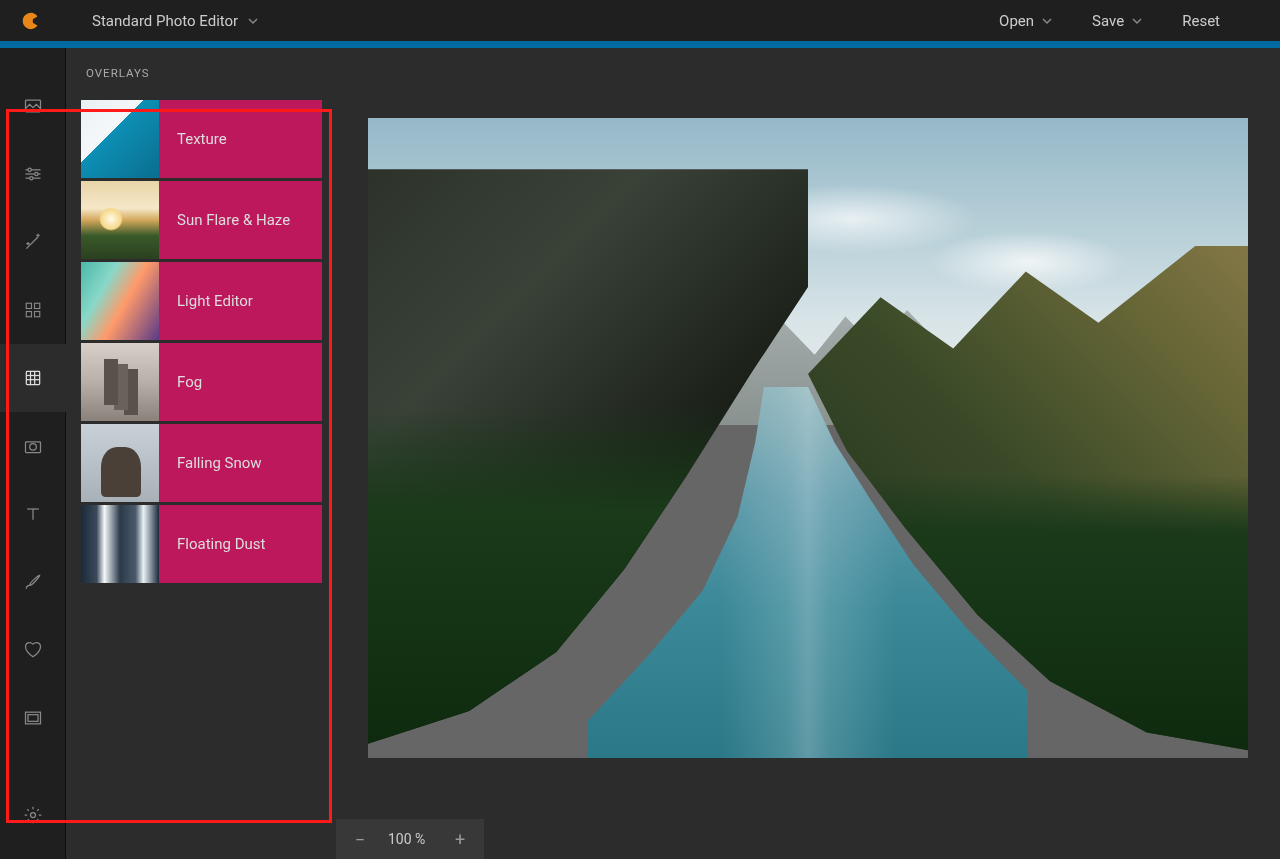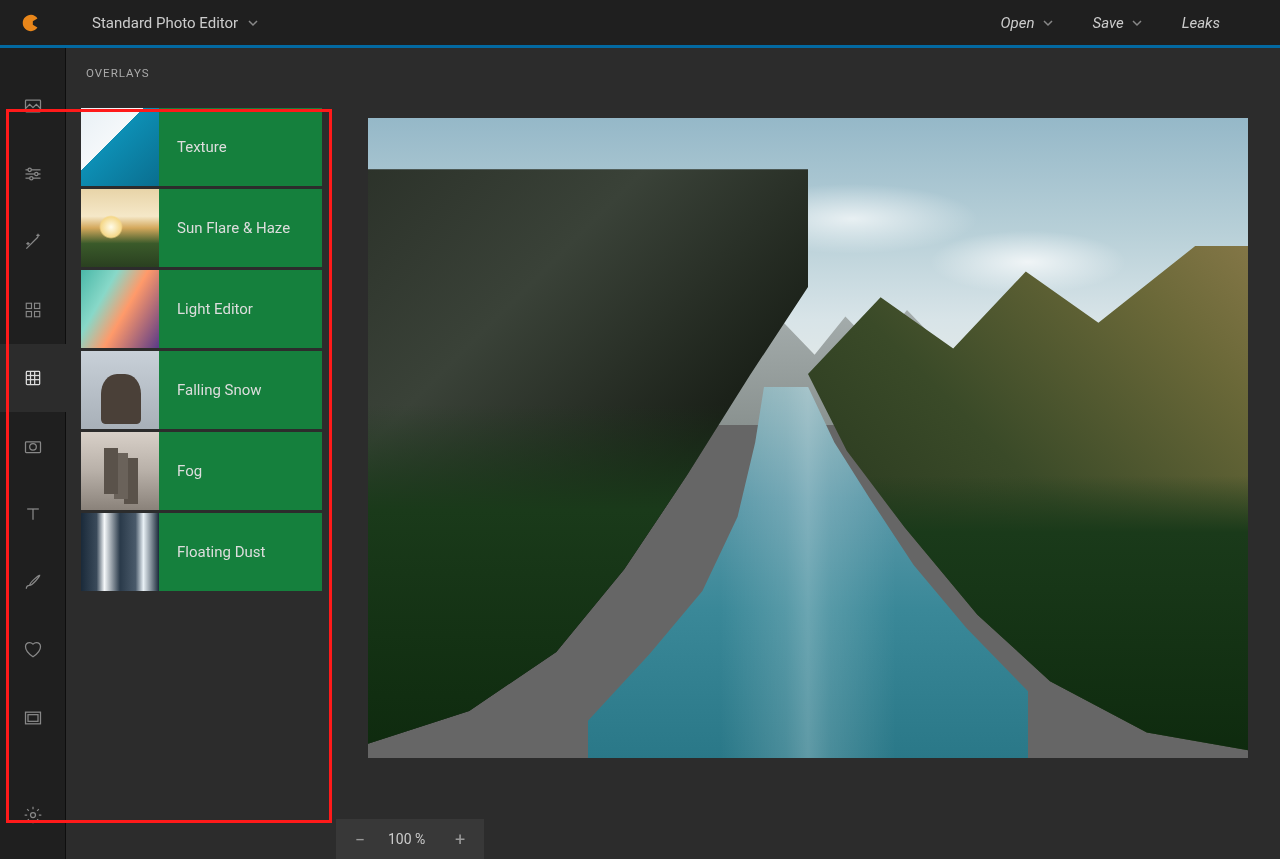--- a/index.html
+++ b/index.html
@@ -12,25 +12,25 @@
   overflow: hidden;
   position: relative;
 }
 
 .topbar {
   height: 48px;
   background: #1f1f1f;
   display: flex;
   align-items: center;
   padding: 0 20px;
-  border-bottom: 3px solid #0369a1;
+  border-bottom: 7px solid #0369a1;
 }
 .logo { width: 22px; height: 22px; margin-right: 50px; }
 .title-drop { display: flex; align-items: center; gap: 10px; font-size: 15px; color: #ccc; cursor: pointer; }
-.top-actions { margin-left: auto; display: flex; gap: 40px; align-items: center; padding-right: 40px; font-style: italic; }
+.top-actions { margin-left: auto; display: flex; gap: 40px; align-items: center; padding-right: 40px; }
 .top-act { display: flex; align-items: center; gap: 8px; font-size: 15px; color: #ccc; cursor: pointer; }
 .chev { width: 10px; height: 10px; }
 
 .main { display: flex; height: calc(100% - 48px); }
 .toolstrip {
   width: 66px;
   background: #1f1f1f;
   display: flex;
   flex-direction: column;
   align-items: center;
@@ -46,39 +46,38 @@
 }
 .tool.active { background: #2c2c2c; color: #ddd; }
 .tool svg { width: 20px; height: 20px; }
 .tool.smaller svg { width: 18px; height: 18px; }
 .sidepanel {
   width: 270px;
   background: #2c2c2c;
   display: flex;
   flex-direction: column;
   padding-top: 18px;
-  gap: 8px;
 }
 .panel-title {
   font-size: 11.5px;
   letter-spacing: 1px;
   color: #aaa;
   padding: 0 20px 20px 20px;
 }
 .overlay-list {
   display: flex;
   flex-direction: column;
   gap: 3px;
   padding: 0 0 0 15px;
 }
 .overlay-item {
   display: flex;
   align-items: center;
   height: 78px;
-  background: #15803d;
+  background: #be185d;
   cursor: pointer;
   margin-right: 14px;
 }
 .overlay-thumb {
   width: 78px; height: 78px;
   flex-shrink: 0;
   background: #555;
   position: relative;
   overflow: hidden;
 }
@@ -185,21 +184,21 @@
           <path d="M1 3 L5 7 L9 3" stroke="#888" stroke-width="1.5" fill="none"></path>
         </svg>
     </div>
     <div class="top-act">
       <span>Save</span>
       <svg class="chev" viewBox="0 0 10 10">
           <path d="M1 3 L5 7 L9 3" stroke="#888" stroke-width="1.5" fill="none"></path>
         </svg>
     </div>
     <div class="top-act">
-      <span>Leaks</span>
+      <span>Reset</span>
     </div>
   </div>
 </div>
 
 <div class="main">
   <div class="toolstrip">
     <div class="tool">
       <svg viewBox="0 0 24 24" fill="none" stroke="currentColor" stroke-width="1.5">
           <rect x="3" y="5" width="18" height="14" rx="1"></rect>
           <path d="M3 15 L8 10 L12 14 L16 10 L21 15"></path>
@@ -283,26 +282,26 @@
         </div>
         <div class="overlay-item">
           <div class="overlay-thumb th-sunflare"></div>
           <div class="overlay-label">Sun Flare &amp; Haze</div>
         </div>
         <div class="overlay-item">
           <div class="overlay-thumb th-lightleaks"></div>
           <div class="overlay-label">Light Editor</div>
         </div>
         <div class="overlay-item">
+          <div class="overlay-thumb th-fog"></div>
+          <div class="overlay-label">Fog</div>
+        </div>
+        <div class="overlay-item">
           <div class="overlay-thumb th-snow"></div>
           <div class="overlay-label">Falling Snow</div>
-        </div>
-        <div class="overlay-item">
-          <div class="overlay-thumb th-fog"></div>
-          <div class="overlay-label">Fog</div>
         </div>
         <div class="overlay-item">
           <div class="overlay-thumb th-dust"></div>
           <div class="overlay-label">Floating Dust</div>
         </div>
       </div>
   </div>
 
   <div class="canvas-area">
     <div class="canvas-viewport">

